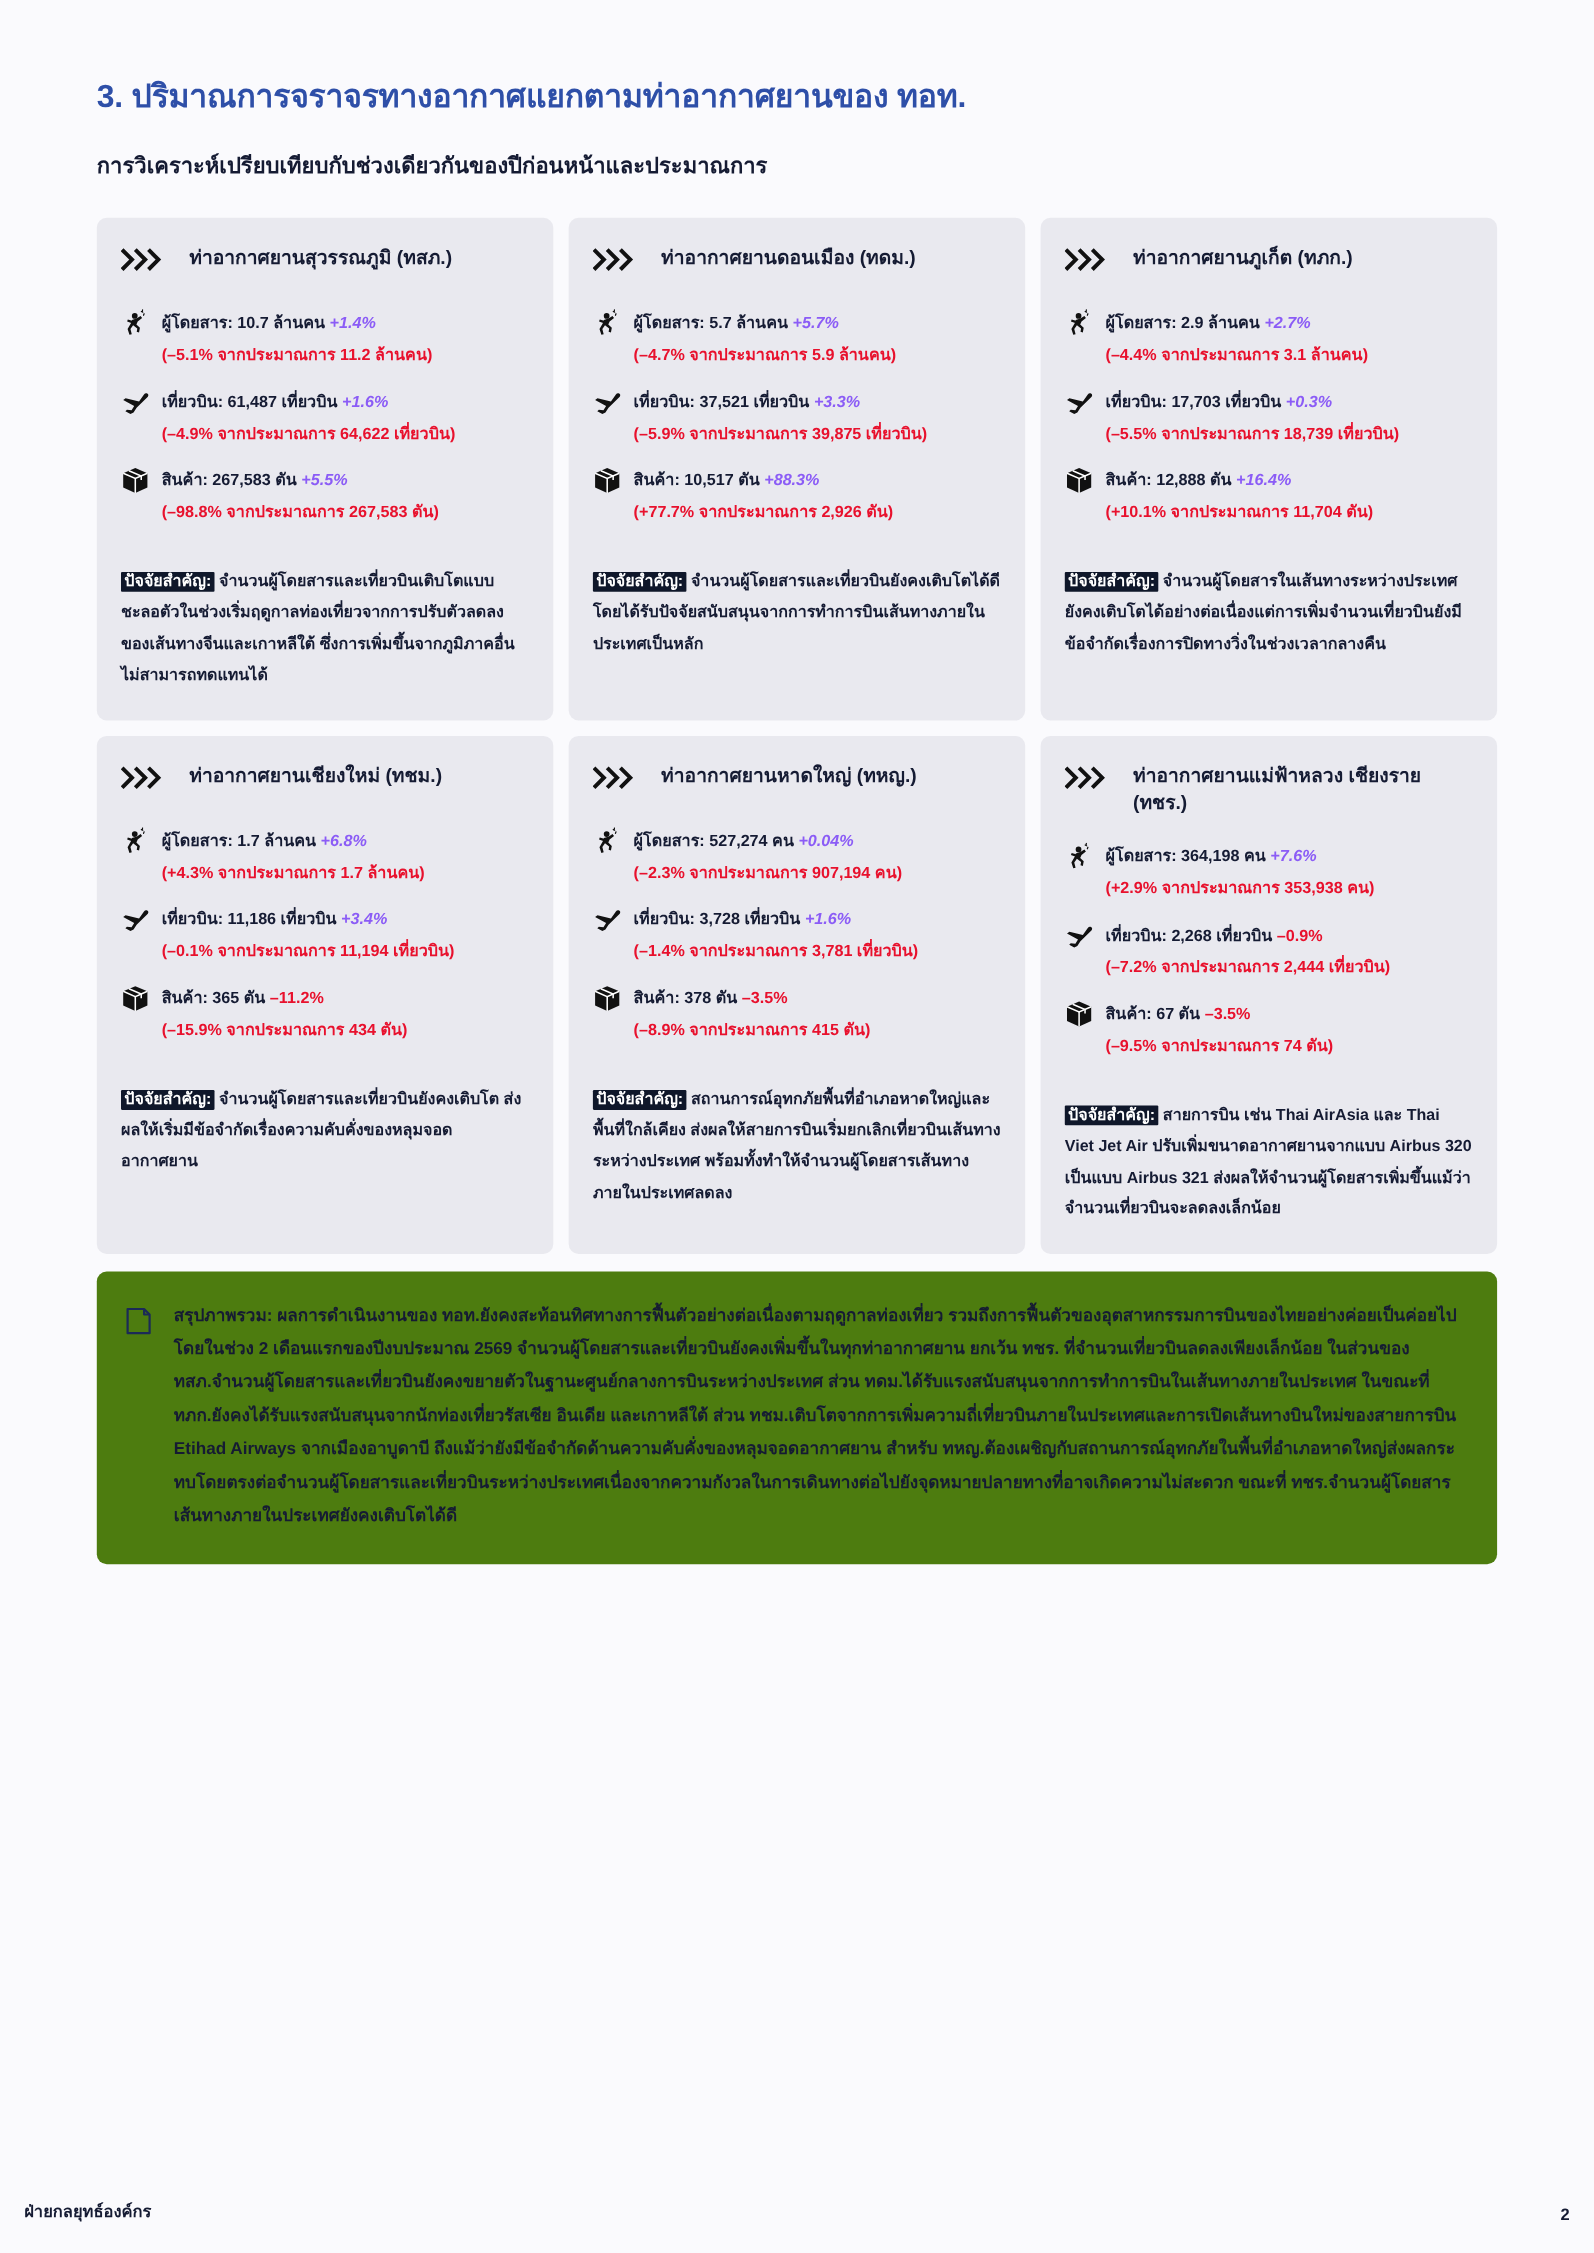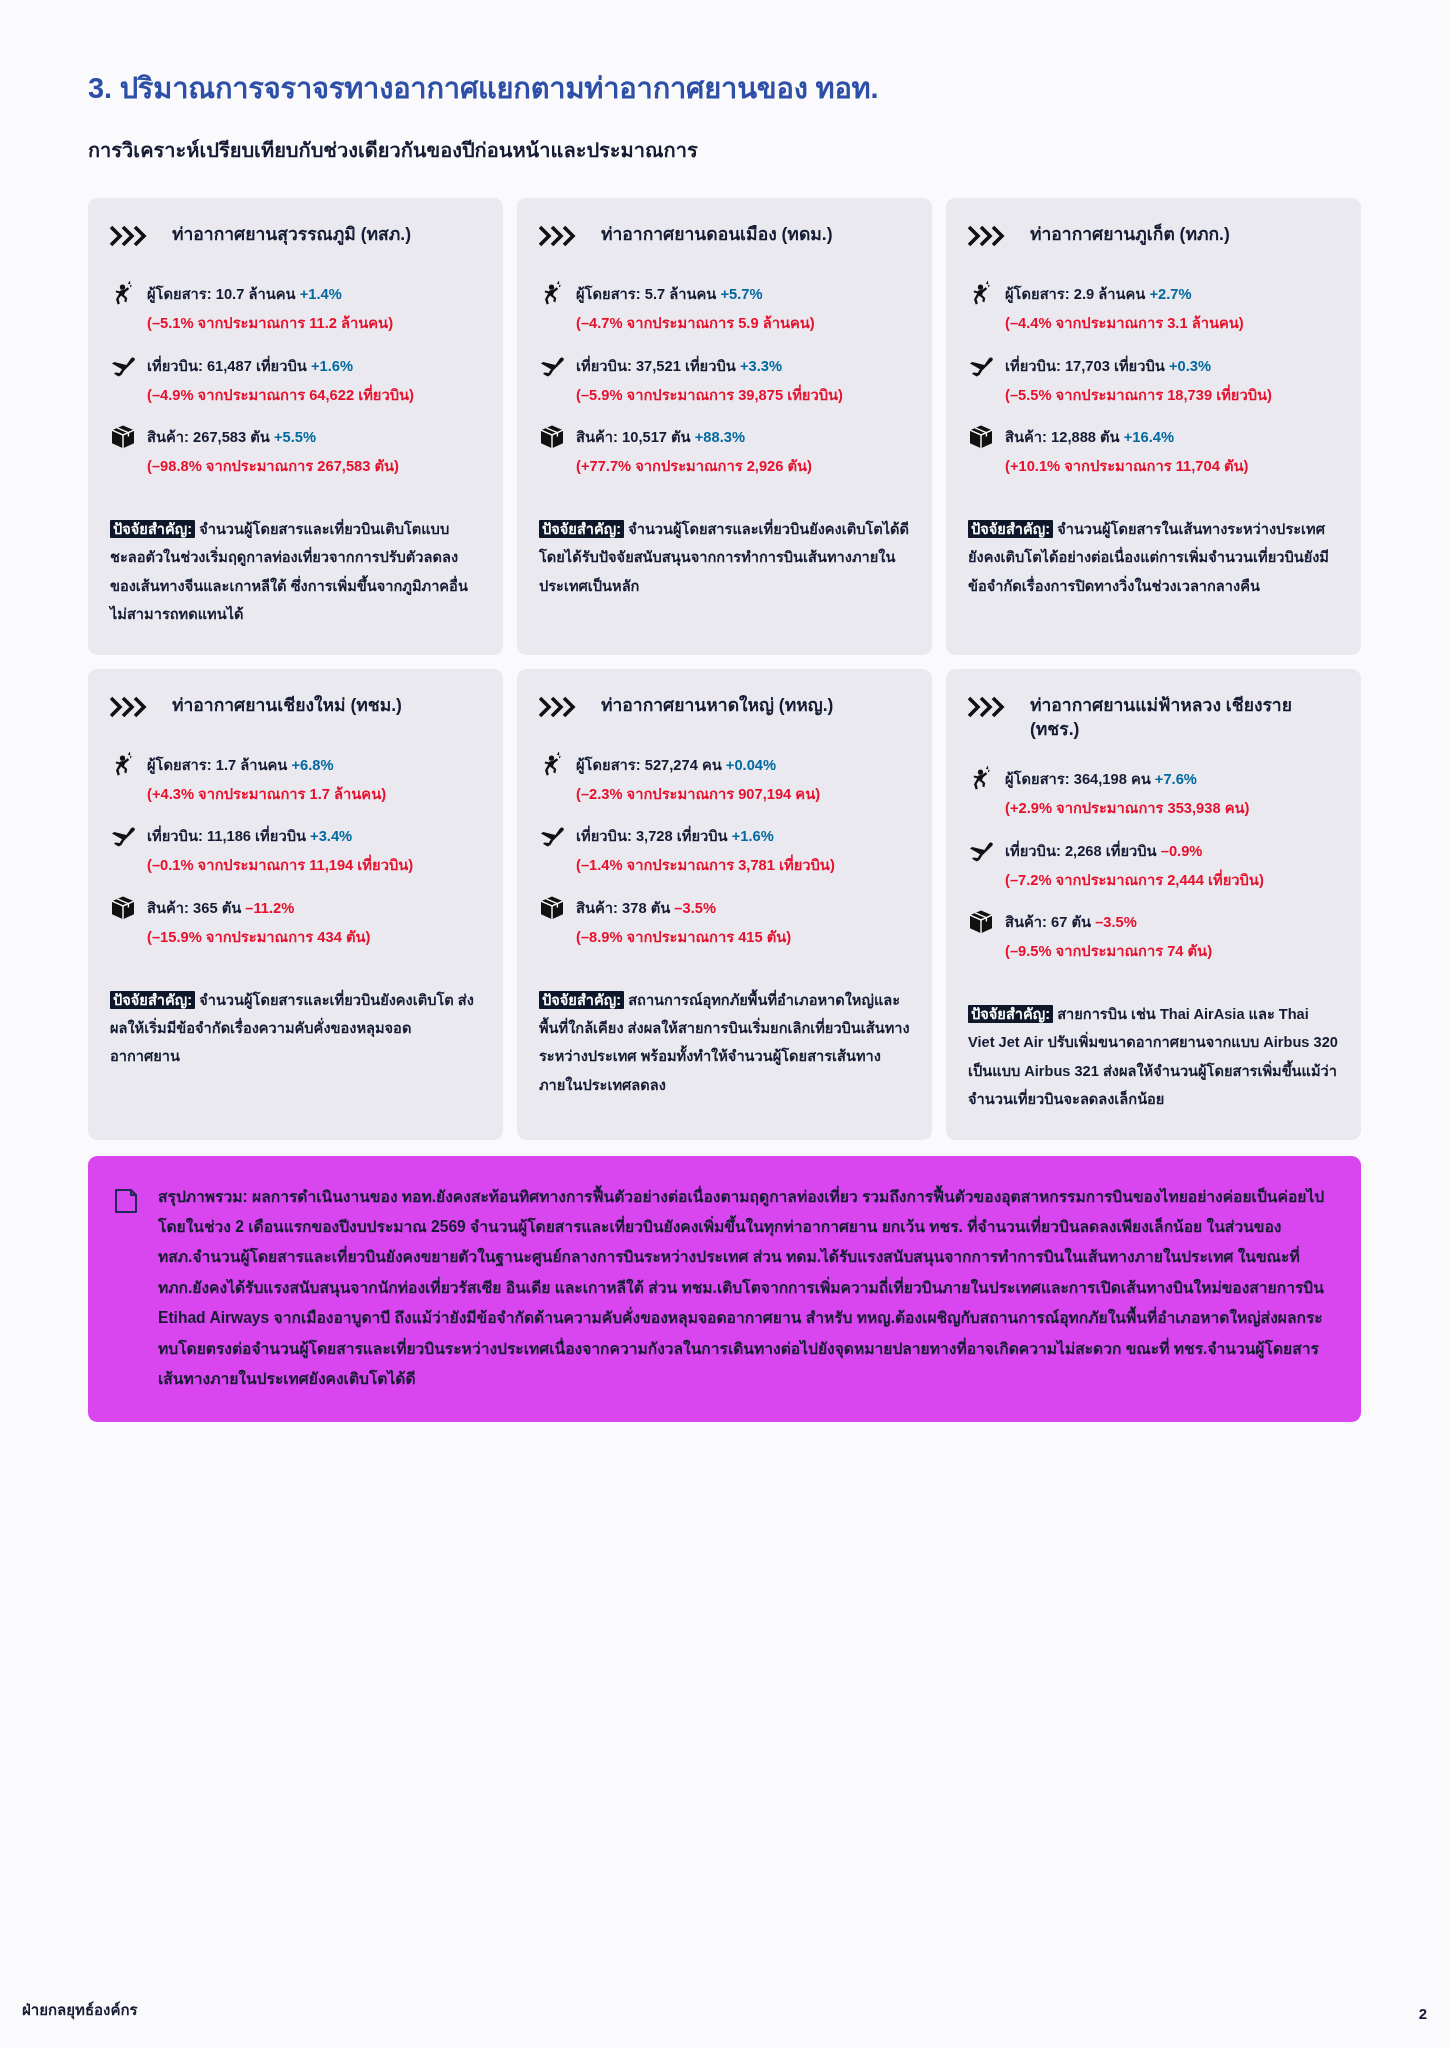--- a/index.html
+++ b/index.html
@@ -88,21 +88,21 @@
     justify-content: center;
     margin-top: -1px;
   }
   .metric-main {
     color: #151B33;
     font-size: 14.7px;
     font-weight: bold;
     line-height: 1.4;
     padding-top: 2px;
   }
-  .delta-up { color: #0369a1; font-weight: bold; }
+  .delta-up { color: #8b5cf6; font-weight: bold; font-style: italic; }
   .delta-down { color: #E8112D; font-weight: bold; }
 
   .metric-sub {
     color: #E8112D;
     font-size: 14.7px;
     font-weight: bold;
     line-height: 1.4;
     margin: 0 0 20px 37px;
   }
 
@@ -117,21 +117,21 @@
   .factor-tag {
     background: #0f172a;
     color: #FFFFFF;
     font-weight: bold;
     padding: 1px 3px;
     border-radius: 1px;
   }
 
   
   .summary {
-    background: #d946ef;
+    background: #4d7c0f;
     border-radius: 9px;
     padding: 26px 30px 28px 26px;
     display: flex;
     gap: 18px;
     align-items: flex-start;
   }
   .summary-icon {
     flex: 0 0 26px;
     margin-top: 6px;
   }

